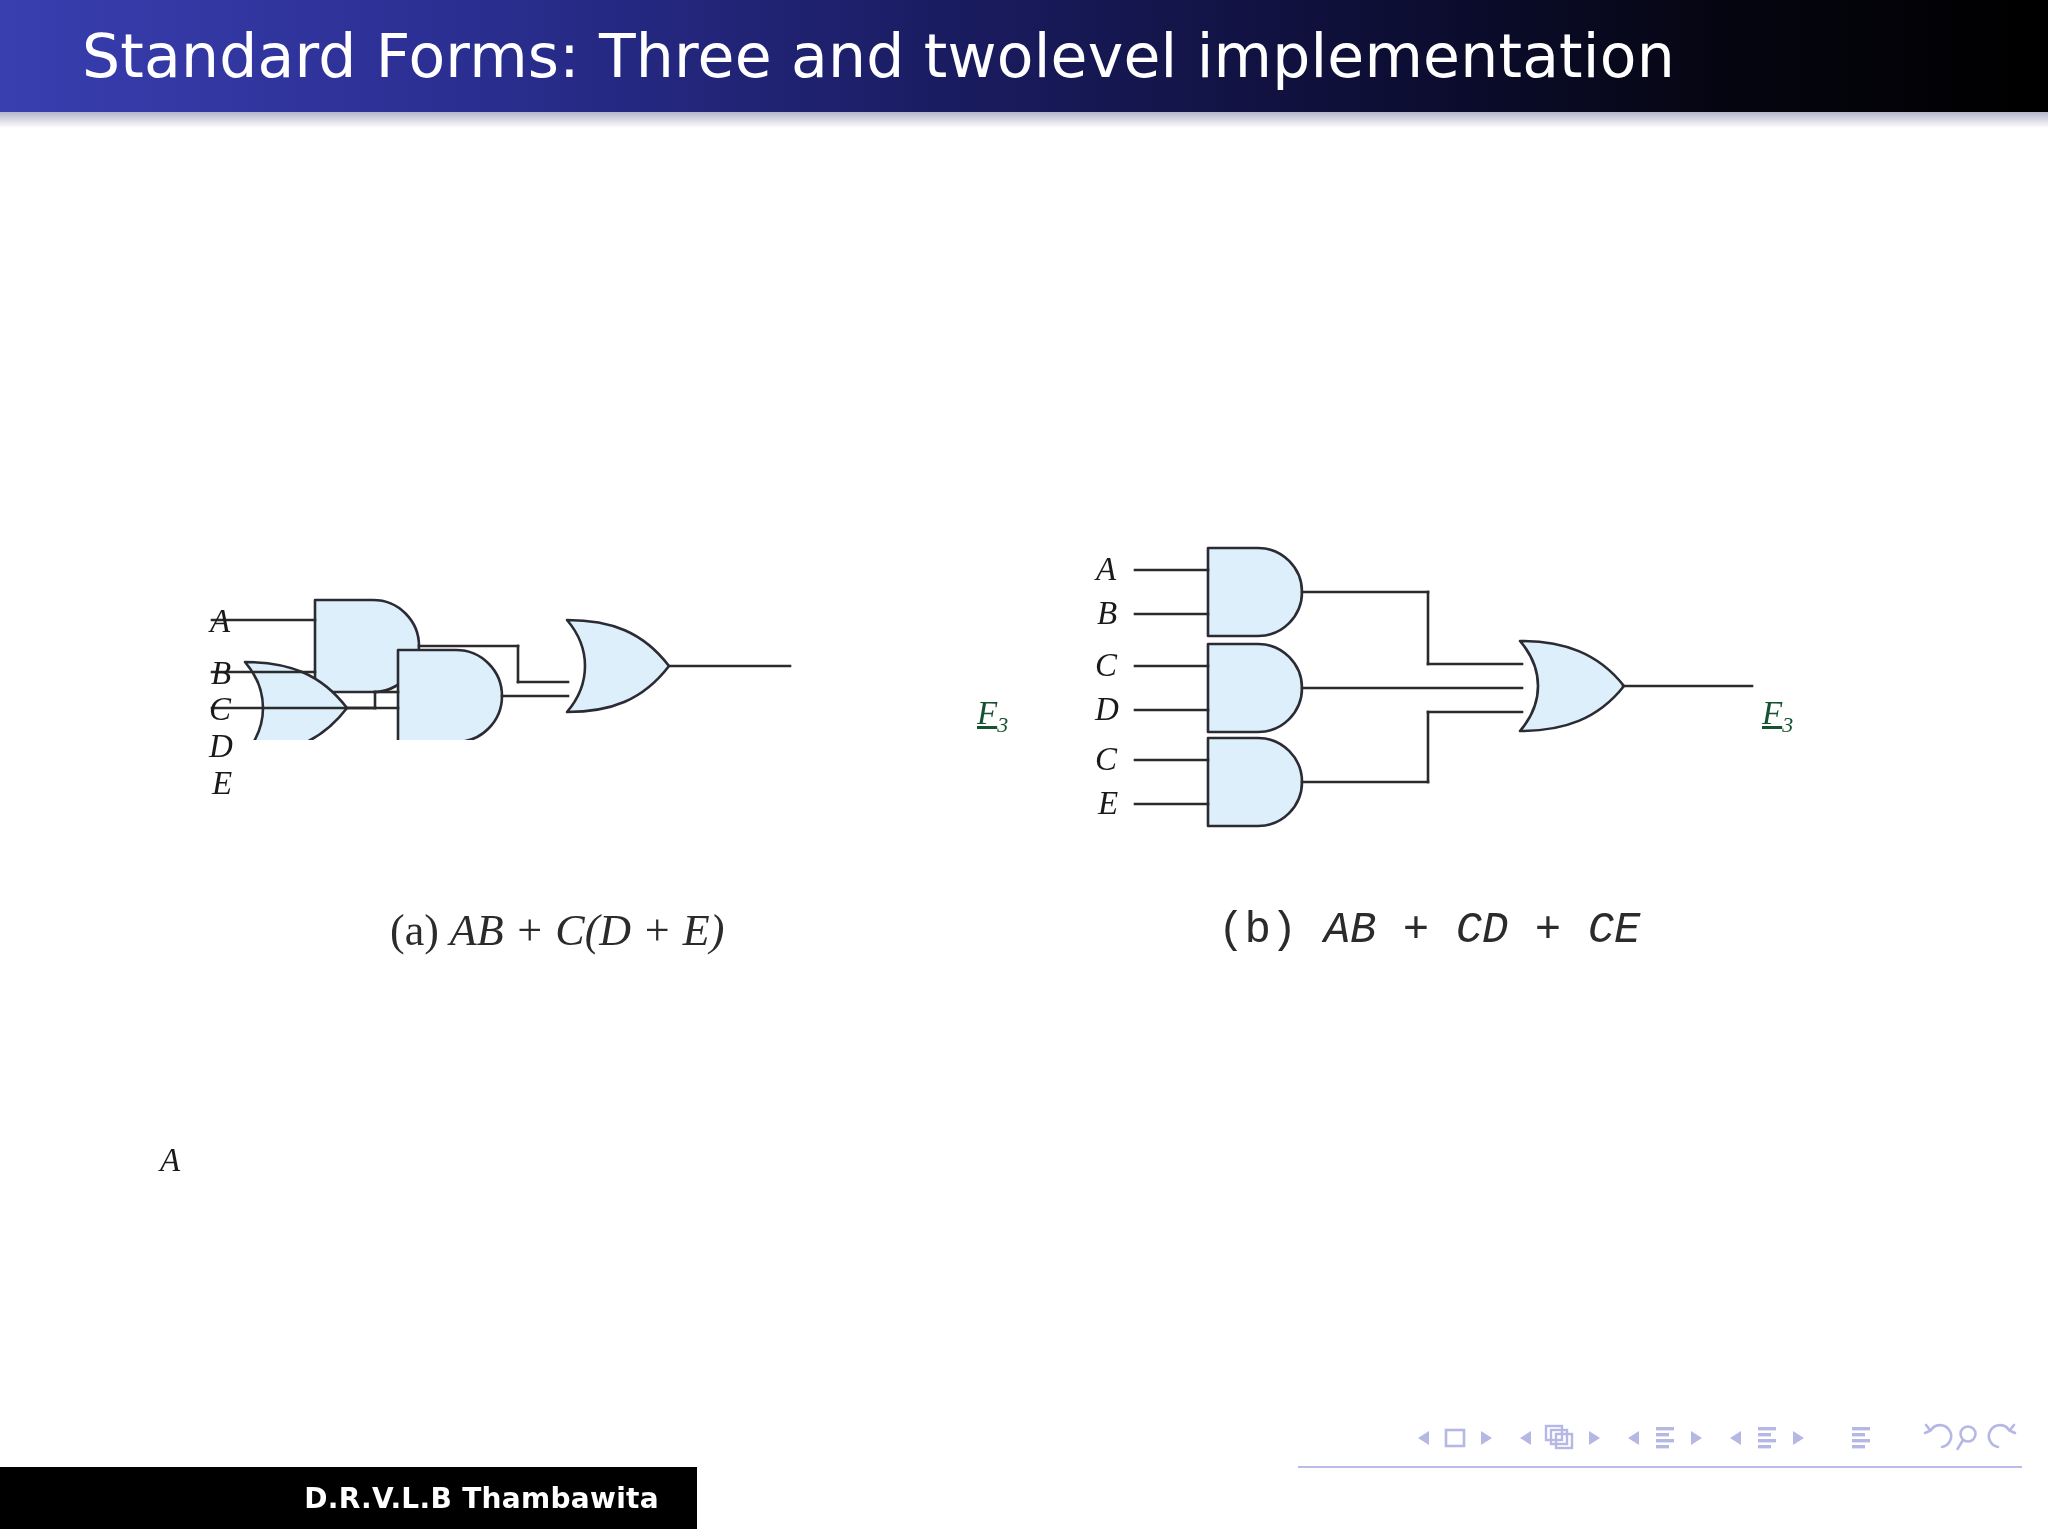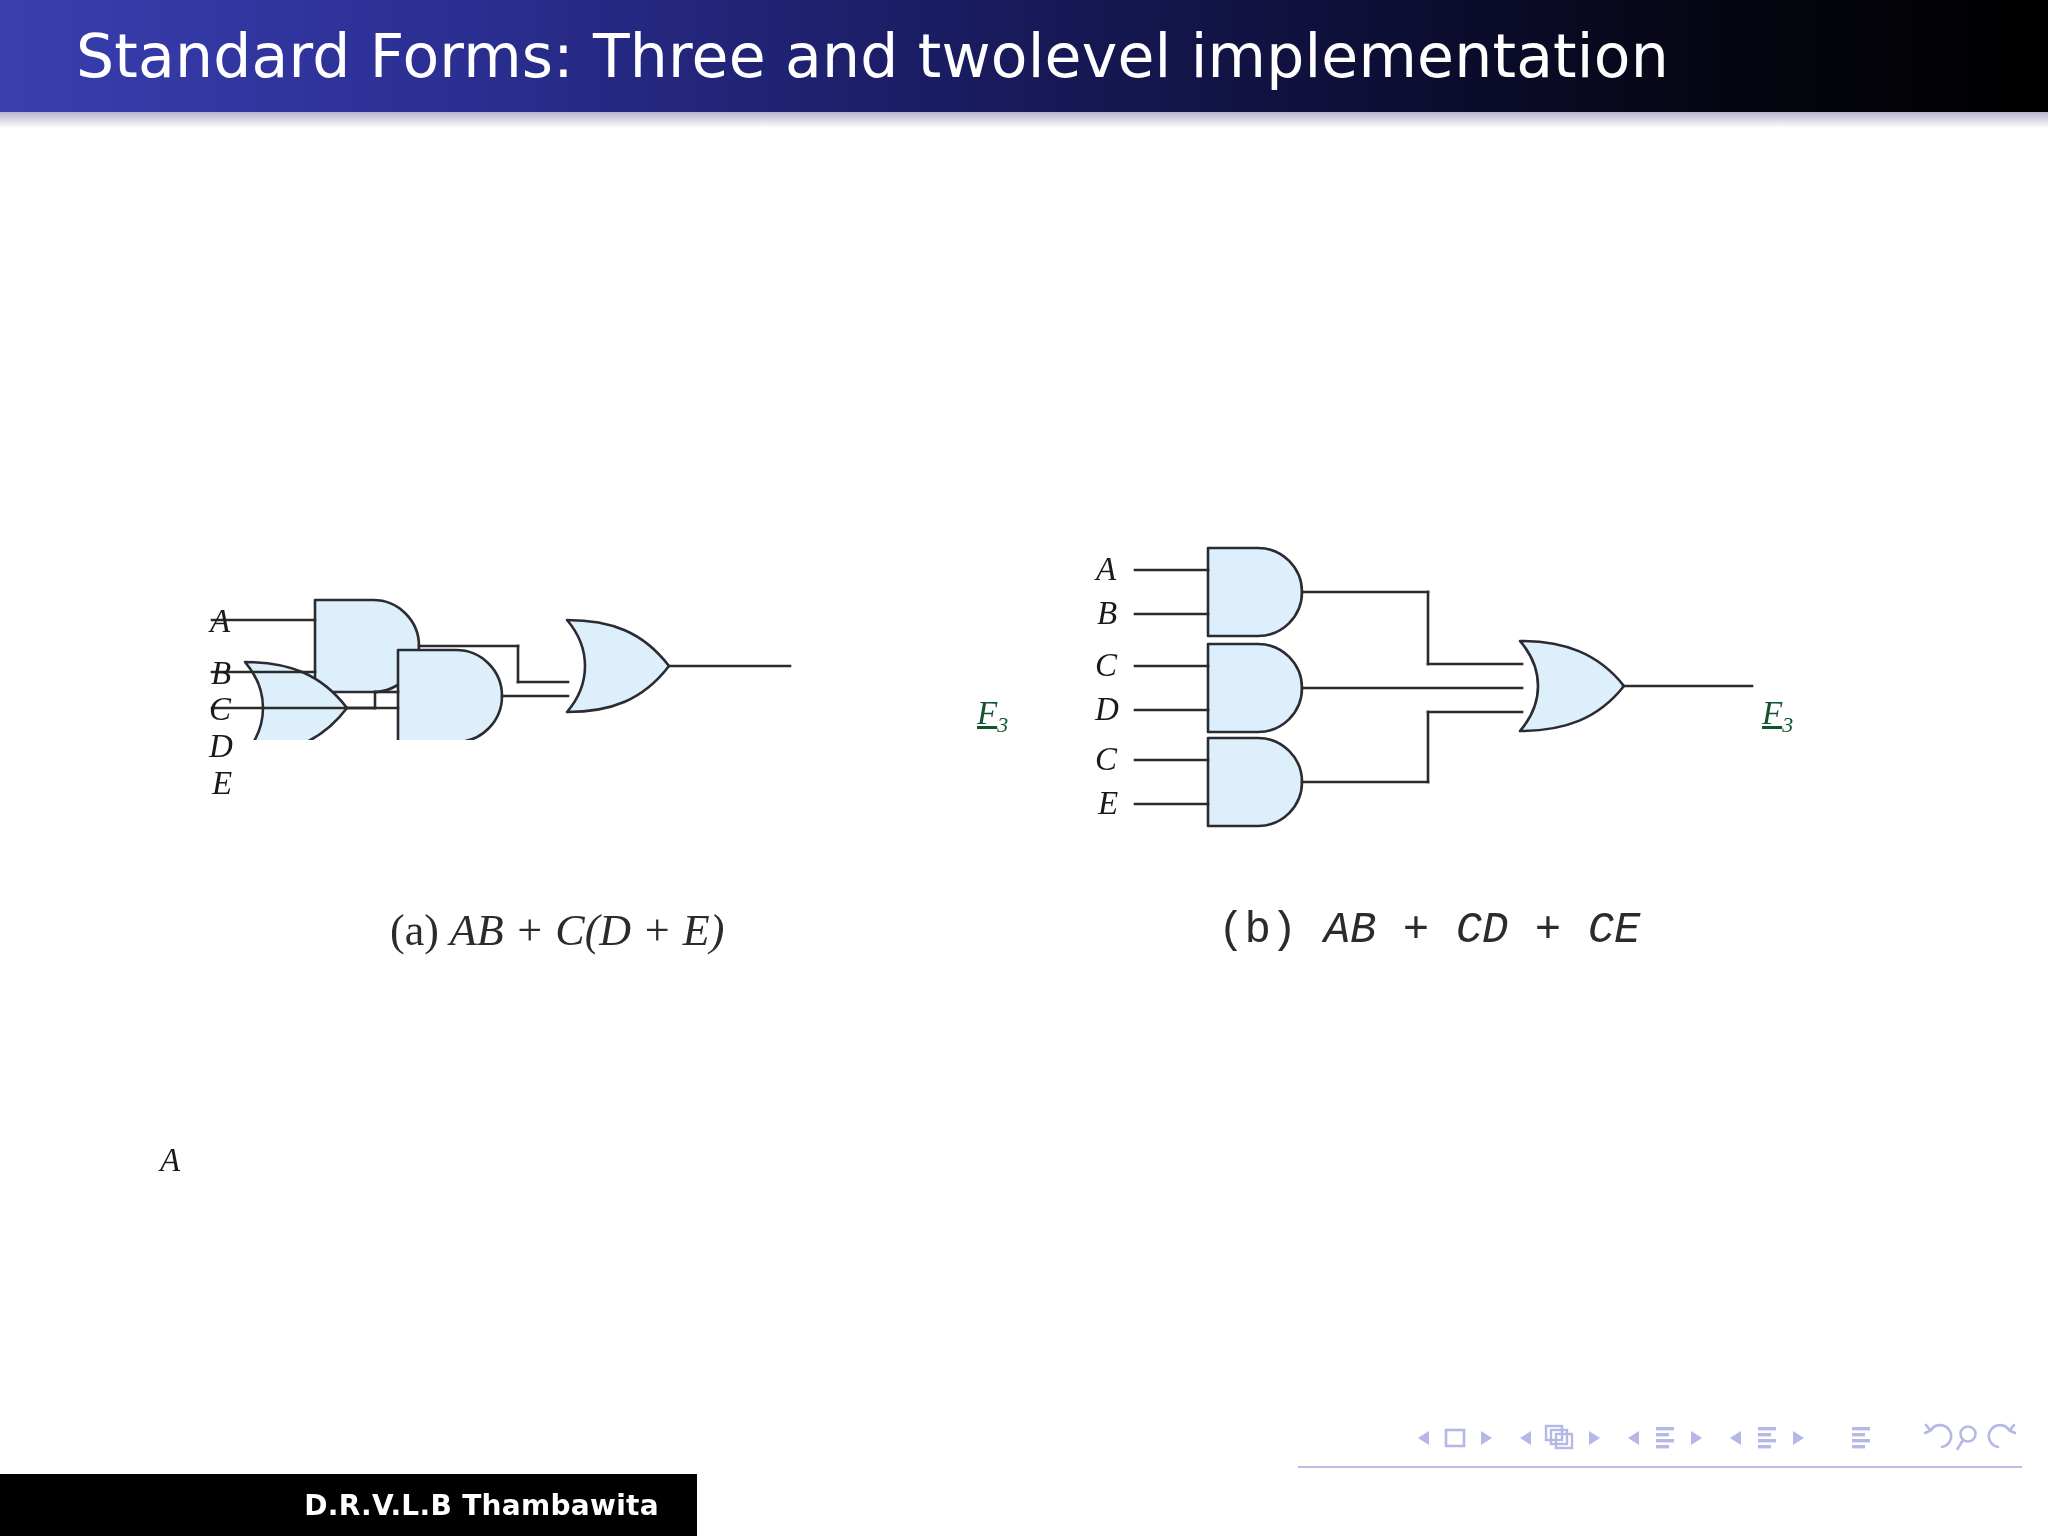--- a/index.html
+++ b/index.html
@@ -14,21 +14,21 @@
   
   #titlebar{
     position:absolute; left:0; top:0; width:2048px; height:112px;
     background:linear-gradient(to right,#3a3fb0 0%,#353aa8 6%,#2b2f92 22%,#1b1d64 45%,#0d0e34 68%,#050510 85%,#000000 100%);
   }
   #titlebar-shadow{
     position:absolute; left:0; top:112px; width:2048px; height:16px;
     background:linear-gradient(to bottom,rgba(80,80,130,.42),rgba(255,255,255,0));
   }
   #title-text{
-    position:absolute; left:76px; top:12px;
+    position:absolute; left:82px; top:12px;
     font-size:60px; line-height:88px; color:#ffffff;
     letter-spacing:.2px; white-space:nowrap;
     font-family:"DejaVu Sans", sans-serif; font-weight:400;
   }
 
   
   .figure{ position:absolute; }
   .gate-label{
     position:absolute;
     font-family:"Liberation Serif", serif;
@@ -42,21 +42,21 @@
   }
   .caption i{ font-style:italic; }
   .out-label{
     position:absolute;
     font-family:"Liberation Serif", serif;
     font-style:italic; font-size:33px; color:#14532d;text-decoration:underline;
   }
   .out-label sub{ font-size:22px; font-style:italic; }
 
   
-  #footer{ position:absolute; left:0; bottom:0; width:1720px; height:62px; display:flex; }
+  #footer{ position:absolute; left:0; bottom:7px; width:1720px; height:62px; display:flex; }
   #footer-left{
     width:25%; background:#000000; color:#ffffff;
     display:flex; align-items:center; justify-content:center;
   }
   #footer-spacerL{ width:15.5%; background:#000; }
   #footer-mid{
     flex:1; background:#3b3fbf; color:#ffffff;
     display:flex; align-items:center; justify-content:center;
   }
   #footer-left span, #footer-mid span{

